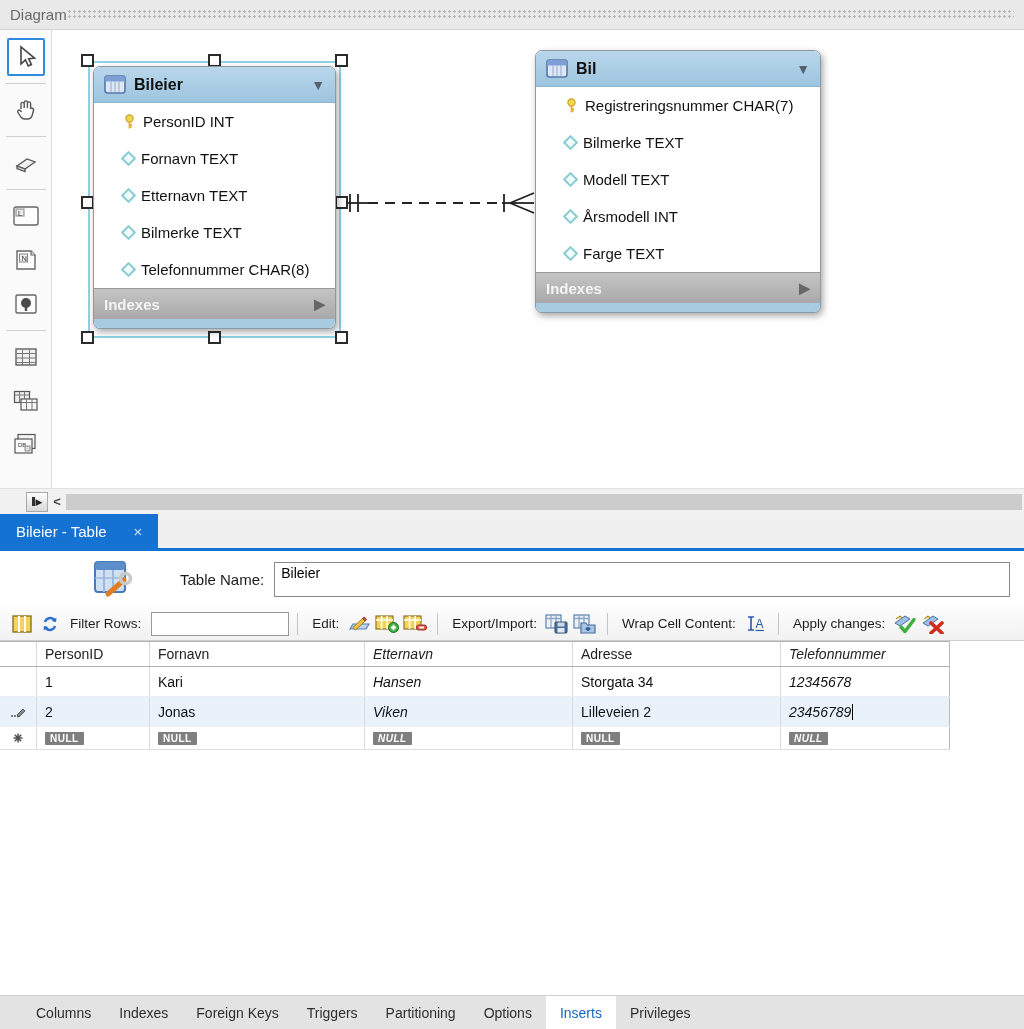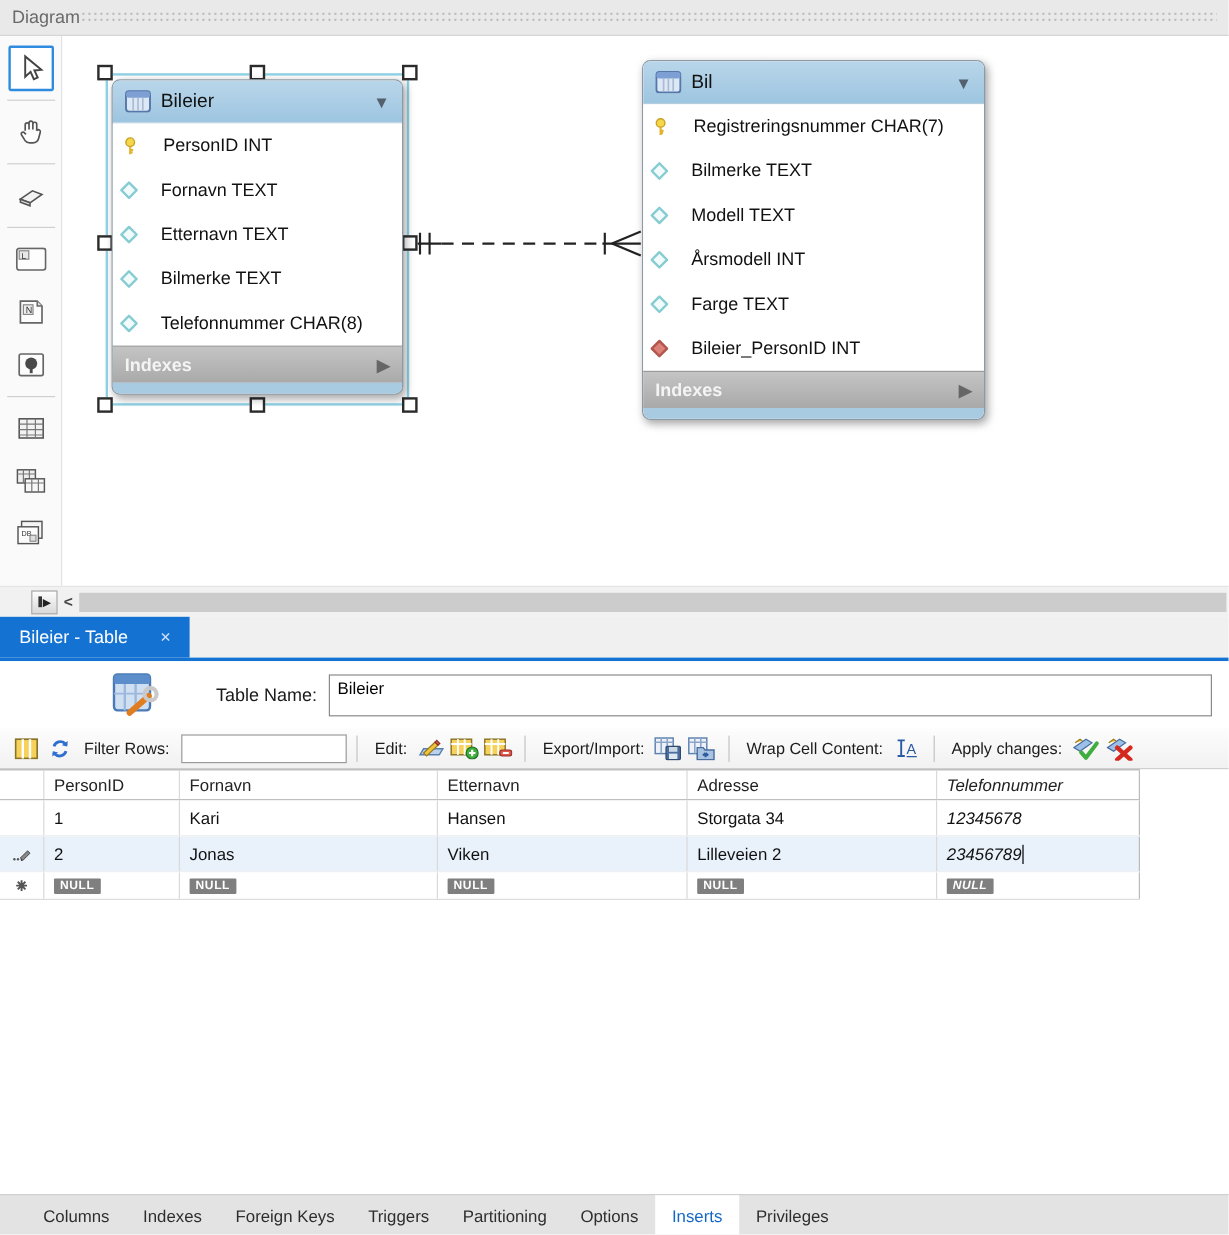--- a/index.html
+++ b/index.html
@@ -25,24 +25,24 @@
   .tool-sep { width:40px; height:1px; background:#cfcfcf; margin:4px 0; }
 
   .dg-canvas { position:relative; flex:1; background:#fff; }
 
   
   .er-table { position:absolute; border:1px solid #8c9aa5; border-radius:7px;
     background:#fff; box-shadow:2px 3px 7px rgba(0,0,0,.35); }
   .er-head { height:36px; display:flex; align-items:center; gap:8px; padding:0 10px;
     background:linear-gradient(#b9d6ea,#9dc5e0); border-radius:6px 6px 0 0;
     border-bottom:1px solid #8fb3cc; }
-  .er-head .t { font-weight:normal; font-size:16px; color:#111; flex:1; }
+  .er-head .t { font-weight:bold; font-size:16px; color:#111; flex:1; }
   .er-head .dd { color:#53616e; font-size:14px; }
-  .er-row { height:37px; display:flex; align-items:center; gap:21px; padding:0 8px;
-    background:#fff; font-size:15px; color:#111; }
+  .er-row { height:37px; display:flex; align-items:center; gap:7px; padding:0 8px;
+    background:#fff; font-size:15px; color:#111;margin-left:21px; }
   .er-foot { height:31px; display:flex; align-items:center; padding:0 10px;
     background:linear-gradient(#c4c4c4,#a9a9a9); color:#f4f4f4; font-weight:bold; font-size:15px;
     border-top:1px solid #9a9a9a; }
   .er-foot .arr { margin-left:auto; color:#666; font-size:14px; }
   .er-bottom { height:9px; background:#a9cbe2; border-radius:0 0 6px 6px; }
 
   .diamond { width:11px; height:11px; transform:rotate(45deg);
     border:2px solid #86ccd2; background:#f2fbfc; border-radius:1px; flex:0 0 auto; }
   .diamond.red { border-color:#b2554d; background:#dd8077; }
 
@@ -83,21 +83,21 @@
     font-family:"Liberation Sans",sans-serif; }
   .tbtn { display:flex; align-items:center; justify-content:center; width:28px; height:26px;
     cursor:pointer; border-radius:2px; }
 
   
   .grid { width:950px; font-size:14px; color:#111; }
   .grow { display:flex; }
   .gcell { padding:0 8px; display:flex; align-items:center; overflow:hidden; white-space:nowrap;
     border-right:1px solid #d9d9d9; }
   .c0{width:37px; justify-content:center;} .c1{width:113px;} .c2{width:215px;}
-  .c3{width:208px;} .c4{width:208px;} .c5{width:169px; border-right:1px solid #bbb;font-style:italic;}
+  .c3{width:208px;font-style:italic;} .c4{width:208px;} .c5{width:169px; border-right:1px solid #bbb;font-style:italic;}
   .ghead { height:26px; border-top:1px solid #b0b0b0; border-bottom:1px solid #b0b0b0; background:#fff; }
   .ghead .gcell { color:#222; }
   .gdata { height:30px; background:#fff; border-bottom:1px solid #eee; }
   .gdata.hl { background:#e9f2fb; }
   .gnull { height:23px; background:#fff; border-bottom:1px solid #ddd; }
   .nullbadge { background:#7f7f7f; color:#fff; font-size:10px; font-weight:bold;
     padding:1px 5px; border-radius:1px; letter-spacing:.5px; }
   .caret { display:inline-block; width:1px; height:16px; background:#000; margin-left:1px; }
 
   .filler { height:245px; background:#fff; }
@@ -278,24 +278,20 @@
           <span class="diamond"></span>
           <span>Modell TEXT</span>
         </div>
         <div class="er-row">
           <span class="diamond"></span>
           <span>Årsmodell INT</span>
         </div>
         <div class="er-row">
           <span class="diamond"></span>
           <span>Farge TEXT</span>
-        </div>
-        <div class="er-row">
-          <span class="diamond red"></span>
-          <span>Bileier_PersonID INT</span>
         </div>
         <div class="er-foot">
           <span>Indexes</span>
           <span class="arr">▶</span>
         </div>
         <div class="er-bottom"></div>
       </div>
     </div>
   </div>
 

